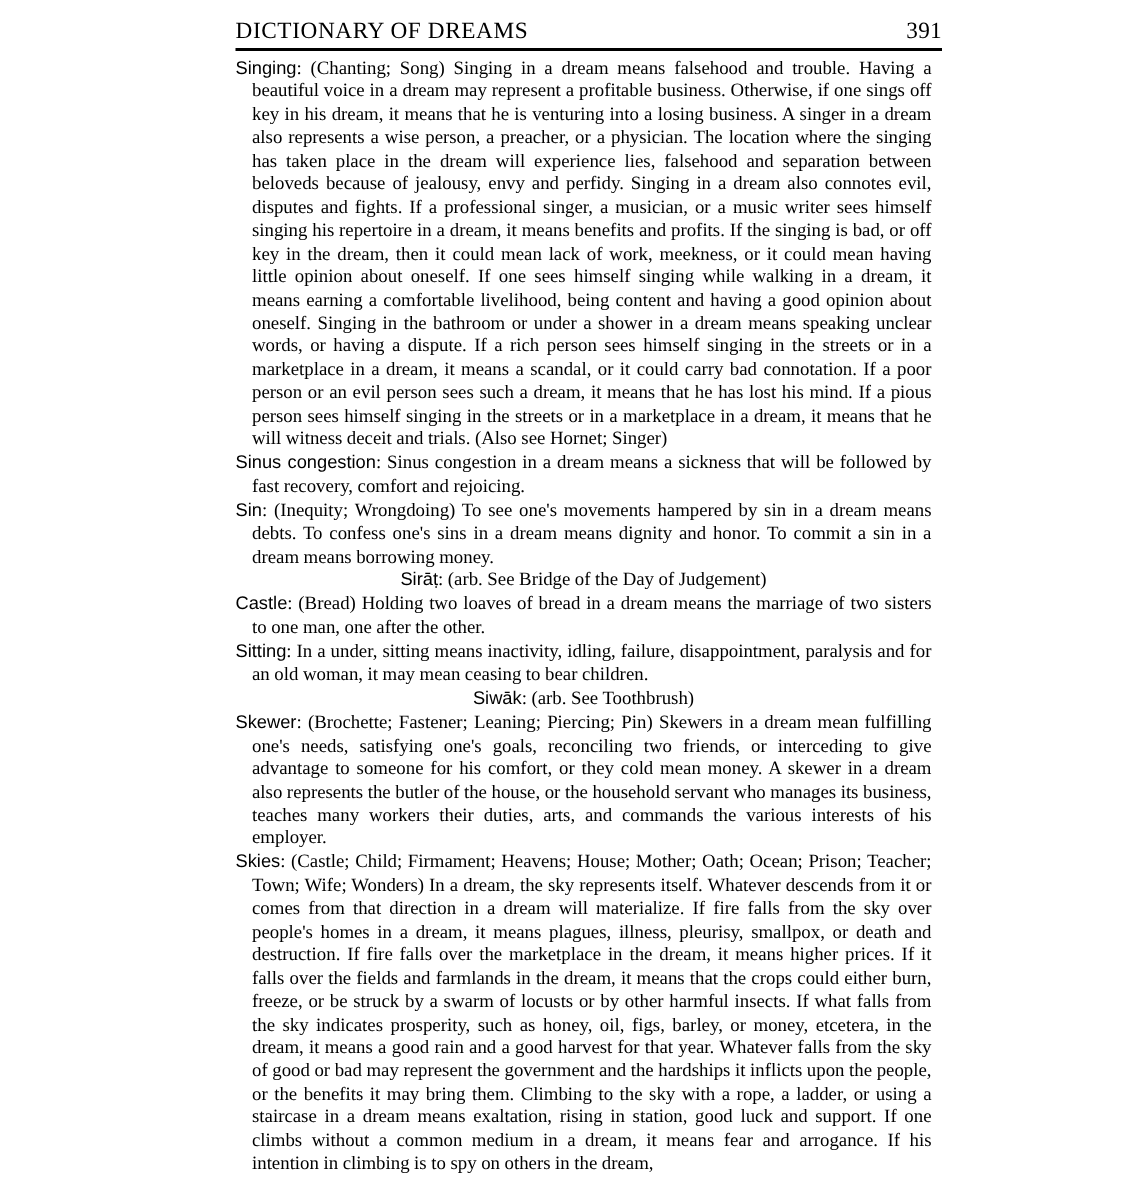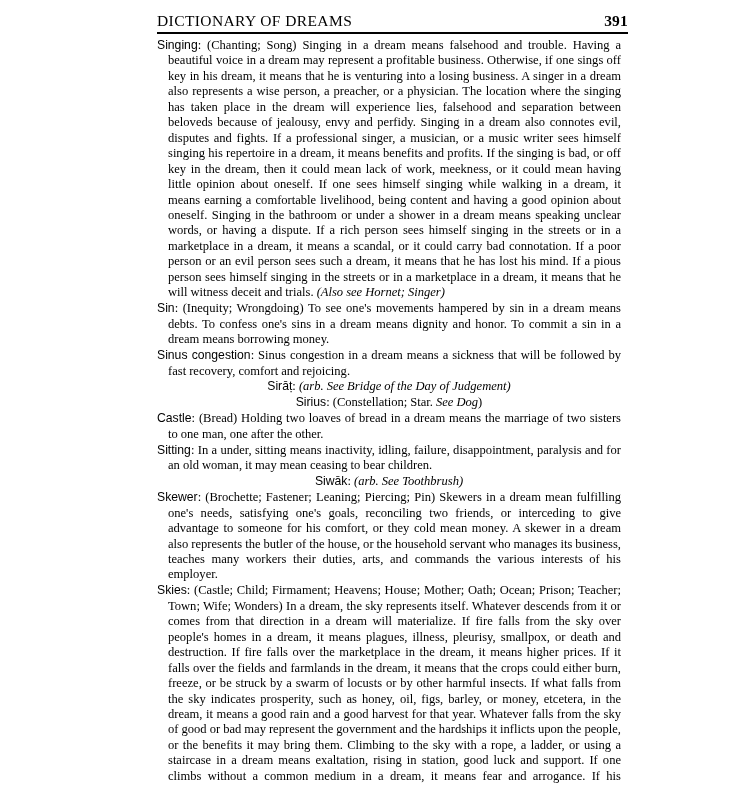--- a/index.html
+++ b/index.html
@@ -32,21 +32,21 @@
     align-items: baseline;
     justify-content: space-between;
   }
   .running-head .title {
     font-size: 15.5px;
     letter-spacing: 0.4px;
     white-space: nowrap;
   }
   .running-head .folio {
     font-size: 15.5px;
-    font-weight: bold;
+    font-weight: normal;
     letter-spacing: 0.2px;
   }
   .head-rule {
     position: absolute;
     left: 157px;
     top: 32px;
     width: 471px;
     height: 1.6px;
     background: #000000;
   }
@@ -77,41 +77,39 @@
   .entry.short {
     text-align: center;
   }
 
   .hw {
     font-family: "Liberation Sans", "DejaVu Sans", sans-serif;
     font-weight: normal;
     font-size: 12.2px;
   }
   .it {
-    font-style: italic;
   }
 </style>
 </head>
 <body>
 
 <div class="page">
 
   <div class="running-head">
     <span class="title">DICTIONARY OF DREAMS</span>
     <span class="folio">391</span>
   </div>
 
   <div class="head-rule"></div>
 
   <div class="column">
       <p class="entry"><span class="hw">Singing</span><span>: (Chanting; Song) Singing in a dream means falsehood and trouble. Having a beautiful voice in a dream may represent a profitable business. Otherwise, if one sings off key in his dream, it means that he is venturing into a losing business. A singer in a dream also represents a wise person, a preacher, or a physician. The location where the singing has taken place in the dream will experience lies, falsehood and separation between beloveds because of jealousy, envy and perfidy. Singing in a dream also connotes evil, disputes and fights. If a professional singer, a musician, or a music writer sees himself singing his repertoire in a dream, it means benefits and profits. If the singing is bad, or off key in the dream, then it could mean lack of work, meekness, or it could mean having little opinion about oneself. If one sees himself singing while walking in a dream, it means earning a comfortable livelihood, being content and having a good opinion about oneself. Singing in the bathroom or under a shower in a dream means speaking unclear words, or having a dispute. If a rich person sees himself singing in the streets or in a marketplace in a dream, it means a scandal, or it could carry bad connotation. If a poor person or an evil person sees such a dream, it means that he has lost his mind. If a pious person sees himself singing in the streets or in a marketplace in a dream, it means that he will witness deceit and trials. </span><span class="it">(Also see Hornet; Singer)</span></p>
+      <p class="entry"><span class="hw">Sinus congestion</span><span>: Sinus congestion in a dream means a sickness that will be followed by fast recovery, comfort and rejoicing.</span></p>
       <p class="entry"><span class="hw">Sin</span><span>: (Inequity; Wrongdoing) To see one's movements hampered by sin in a dream means debts. To confess one's sins in a dream means dignity and honor. To commit a sin in a dream means borrowing money.</span></p>
-      <p class="entry"><span class="hw">Sinus congestion</span><span>: Sinus congestion in a dream means a sickness that will be followed by fast recovery, comfort and rejoicing.</span></p>
       <p class="entry short"><span class="hw">Sirāṭ</span><span>: </span><span class="it">(arb. See Bridge of the Day of Judgement)</span></p>
-      <p class="entry short"><span class="hw">Sirius</span><span>: (Constellation; Star. </span><span class="it">See Dog</span><span>)</span></p>
       <p class="entry"><span class="hw">Castle</span><span>: (Bread) Holding two loaves of bread in a dream means the marriage of two sisters to one man, one after the other.</span></p>
       <p class="entry"><span class="hw">Sitting</span><span>: In a under, sitting means inactivity, idling, failure, disappointment, paralysis and for an old woman, it may mean ceasing to bear children.</span></p>
       <p class="entry short"><span class="hw">Siwāk</span><span>: </span><span class="it">(arb. See Toothbrush)</span></p>
       <p class="entry"><span class="hw">Skewer</span><span>: (Brochette; Fastener; Leaning; Piercing; Pin) Skewers in a dream mean fulfilling one's needs, satisfying one's goals, reconciling two friends, or interceding to give advantage to someone for his comfort, or they cold mean money. A skewer in a dream also represents the butler of the house, or the household servant who manages its business, teaches many workers their duties, arts, and commands the various interests of his employer.</span></p>
       <p class="entry"><span class="hw">Skies</span><span>: (Castle; Child; Firmament; Heavens; House; Mother; Oath; Ocean; Prison; Teacher; Town; Wife; Wonders) In a dream, the sky represents itself. Whatever descends from it or comes from that direction in a dream will materialize. If fire falls from the sky over people's homes in a dream, it means plagues, illness, pleurisy, smallpox, or death and destruction. If fire falls over the marketplace in the dream, it means higher prices. If it falls over the fields and farmlands in the dream, it means that the crops could either burn, freeze, or be struck by a swarm of locusts or by other harmful insects. If what falls from the sky indicates prosperity, such as honey, oil, figs, barley, or money, etcetera, in the dream, it means a good rain and a good harvest for that year. Whatever falls from the sky of good or bad may represent the government and the hardships it inflicts upon the people, or the benefits it may bring them. Climbing to the sky with a rope, a ladder, or using a staircase in a dream means exaltation, rising in station, good luck and support. If one climbs without a common medium in a dream, it means fear and arrogance. If his intention in climbing is to spy on others in the dream,</span></p>
     </div>
 
 </div>
 
 </body></html>

